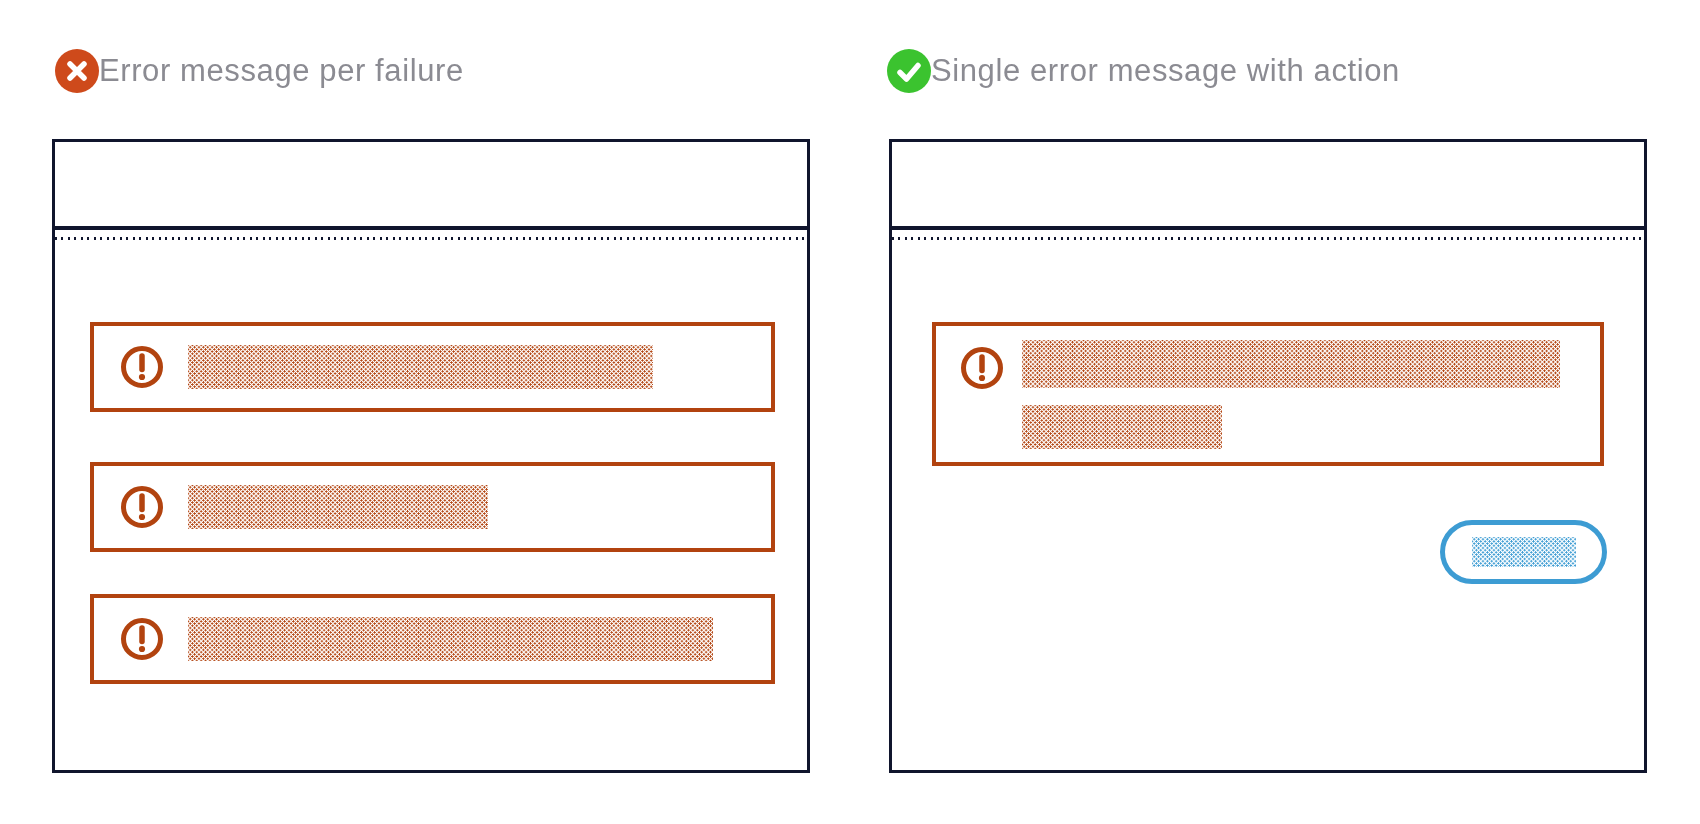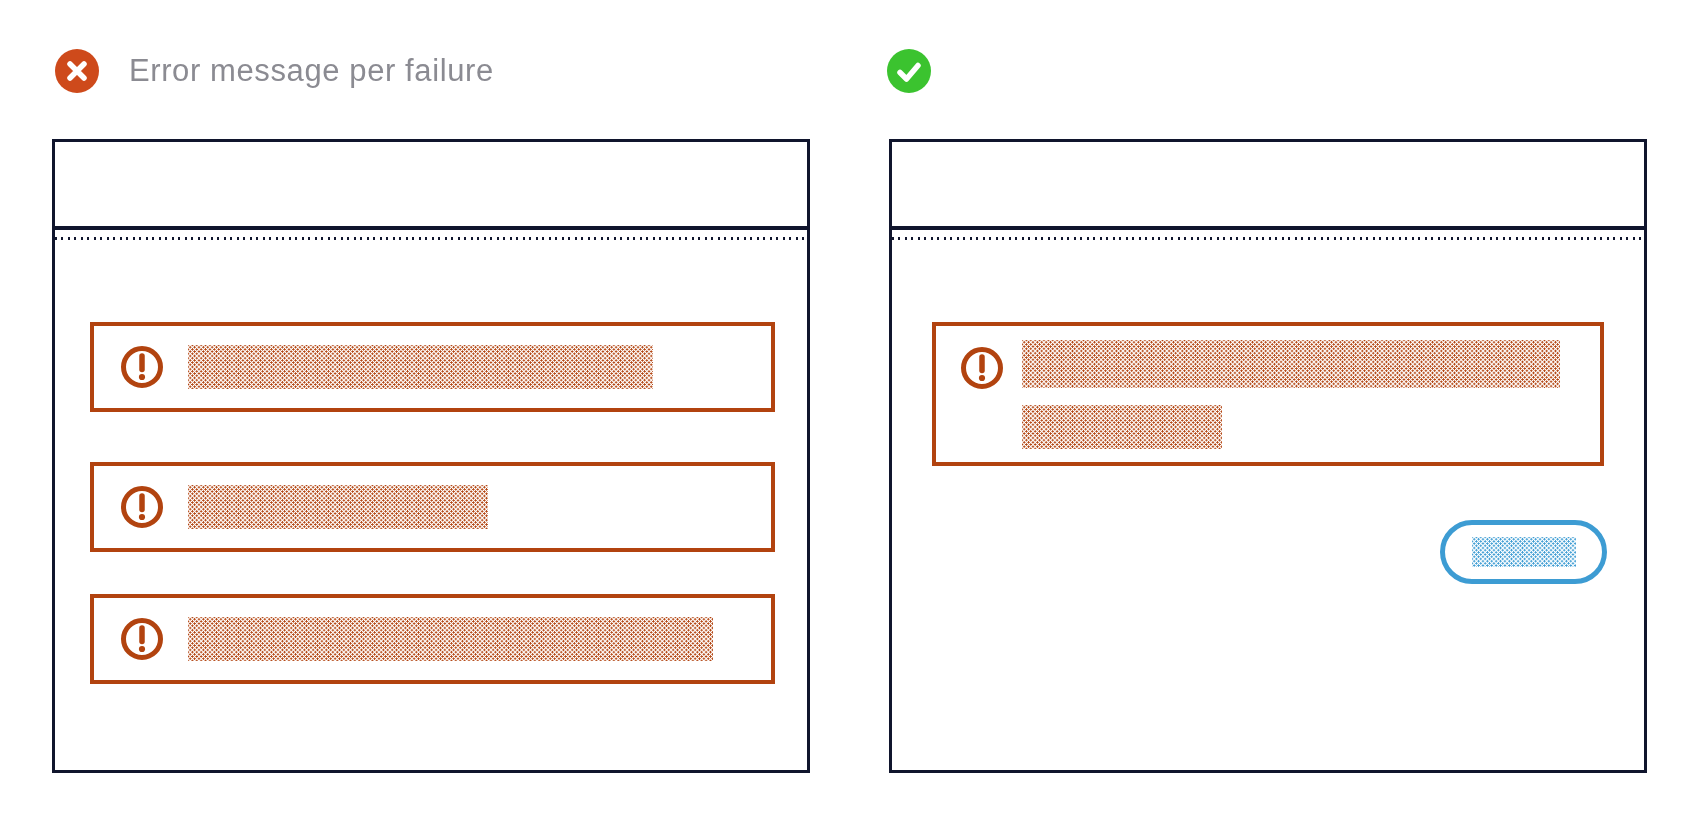--- a/index.html
+++ b/index.html
@@ -17,21 +17,21 @@
   .canvas{
     position:relative;
     width:1700px;height:824px;
     background:var(--white);
     overflow:hidden;
   }
 
   
   .example-header{
     position:absolute;top:48px;height:46px;
-    display:flex;align-items:center;gap:30px;
+    display:flex;align-items:center;
   }
   .example-header.left{left:55px;}
   .example-header.right{left:887px;}
   .verdict-badge{width:44px;height:44px;flex:0 0 auto;display:block;}
   .example-title{
     font-size:31px;
     letter-spacing:0.6px;
     color:var(--title-gray);
     white-space:nowrap;
   }
@@ -113,20 +113,21 @@
       <path d="M15 15 L29 29 M29 15 L15 29" stroke="#ffffff" stroke-width="5.5" stroke-linecap="round" fill="none"></path>
     </svg>
     <div class="example-title">Error message per failure</div>
   </div>
 
   <div class="example-header right">
     <svg class="verdict-badge" viewBox="0 0 44 44">
       <circle cx="22" cy="22" r="22" fill="#3bc32f"></circle>
       <path d="M13 23.5 L19.5 30 L31 16.5" stroke="#ffffff" stroke-width="5.5" stroke-linecap="round" stroke-linejoin="round" fill="none"></path>
     </svg>
+    <div class="example-title">Single error message with action</div>
   </div>
 
   <div class="panel left">
     <div class="panel-header"></div>
     <div class="dotted-divider"></div>
     <div id="left-banners">
         <div class="error-banner left-variant banner-1">
           <span class="banner-icon"><svg viewBox="0 0 44 44" width="44" height="44">
               <circle cx="22" cy="22" r="18.5" fill="none" stroke="currentColor" stroke-width="5"></circle>
               <line x1="22" y1="11" x2="22" y2="24.5" stroke="currentColor" stroke-width="5.5" stroke-linecap="round"></line>

